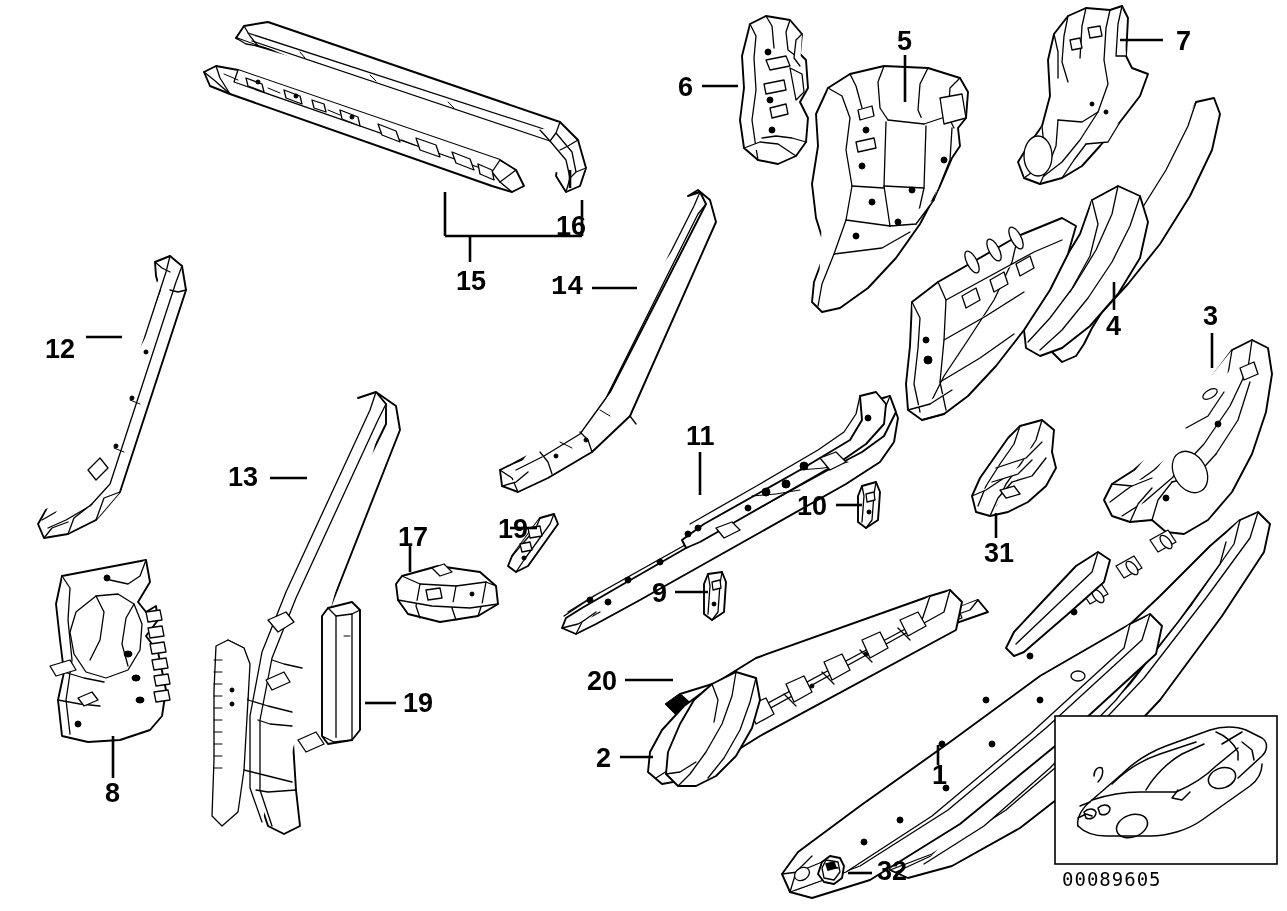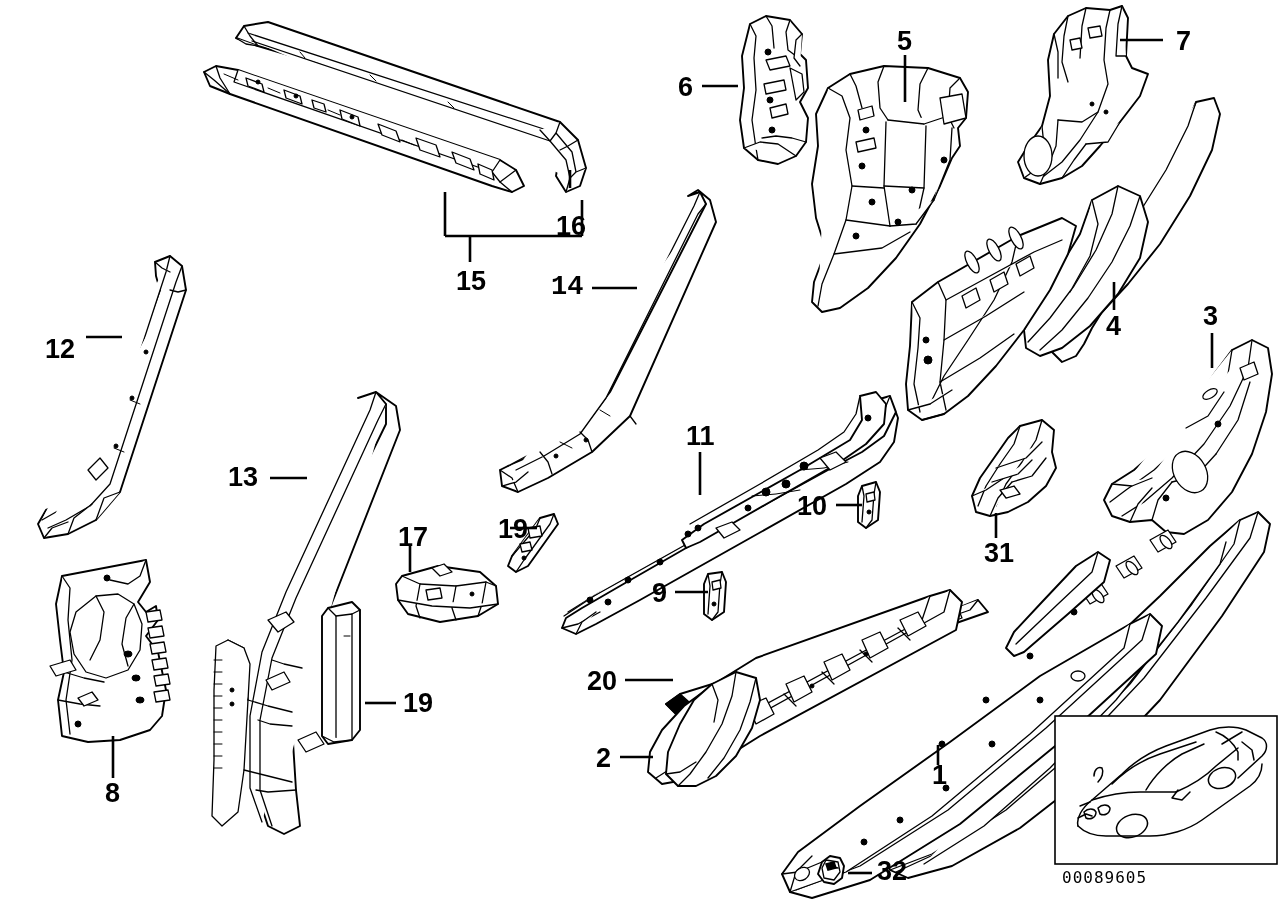--- a/index.html
+++ b/index.html
@@ -18,21 +18,21 @@
     font-weight:bold;
     font-size:27px;
     color:#000000;
     line-height:1;
     white-space:nowrap;
     letter-spacing:0px;
   }
   .imgno{
     position:absolute;
     font-family:"DejaVu Sans Mono", monospace;
-    font-size:16px;
+    font-size:19px;
     color:#000000;
     letter-spacing:1px;
     white-space:nowrap;
   }
 </style>
 </head>
 <body>
 
 <div id="stage">
 

